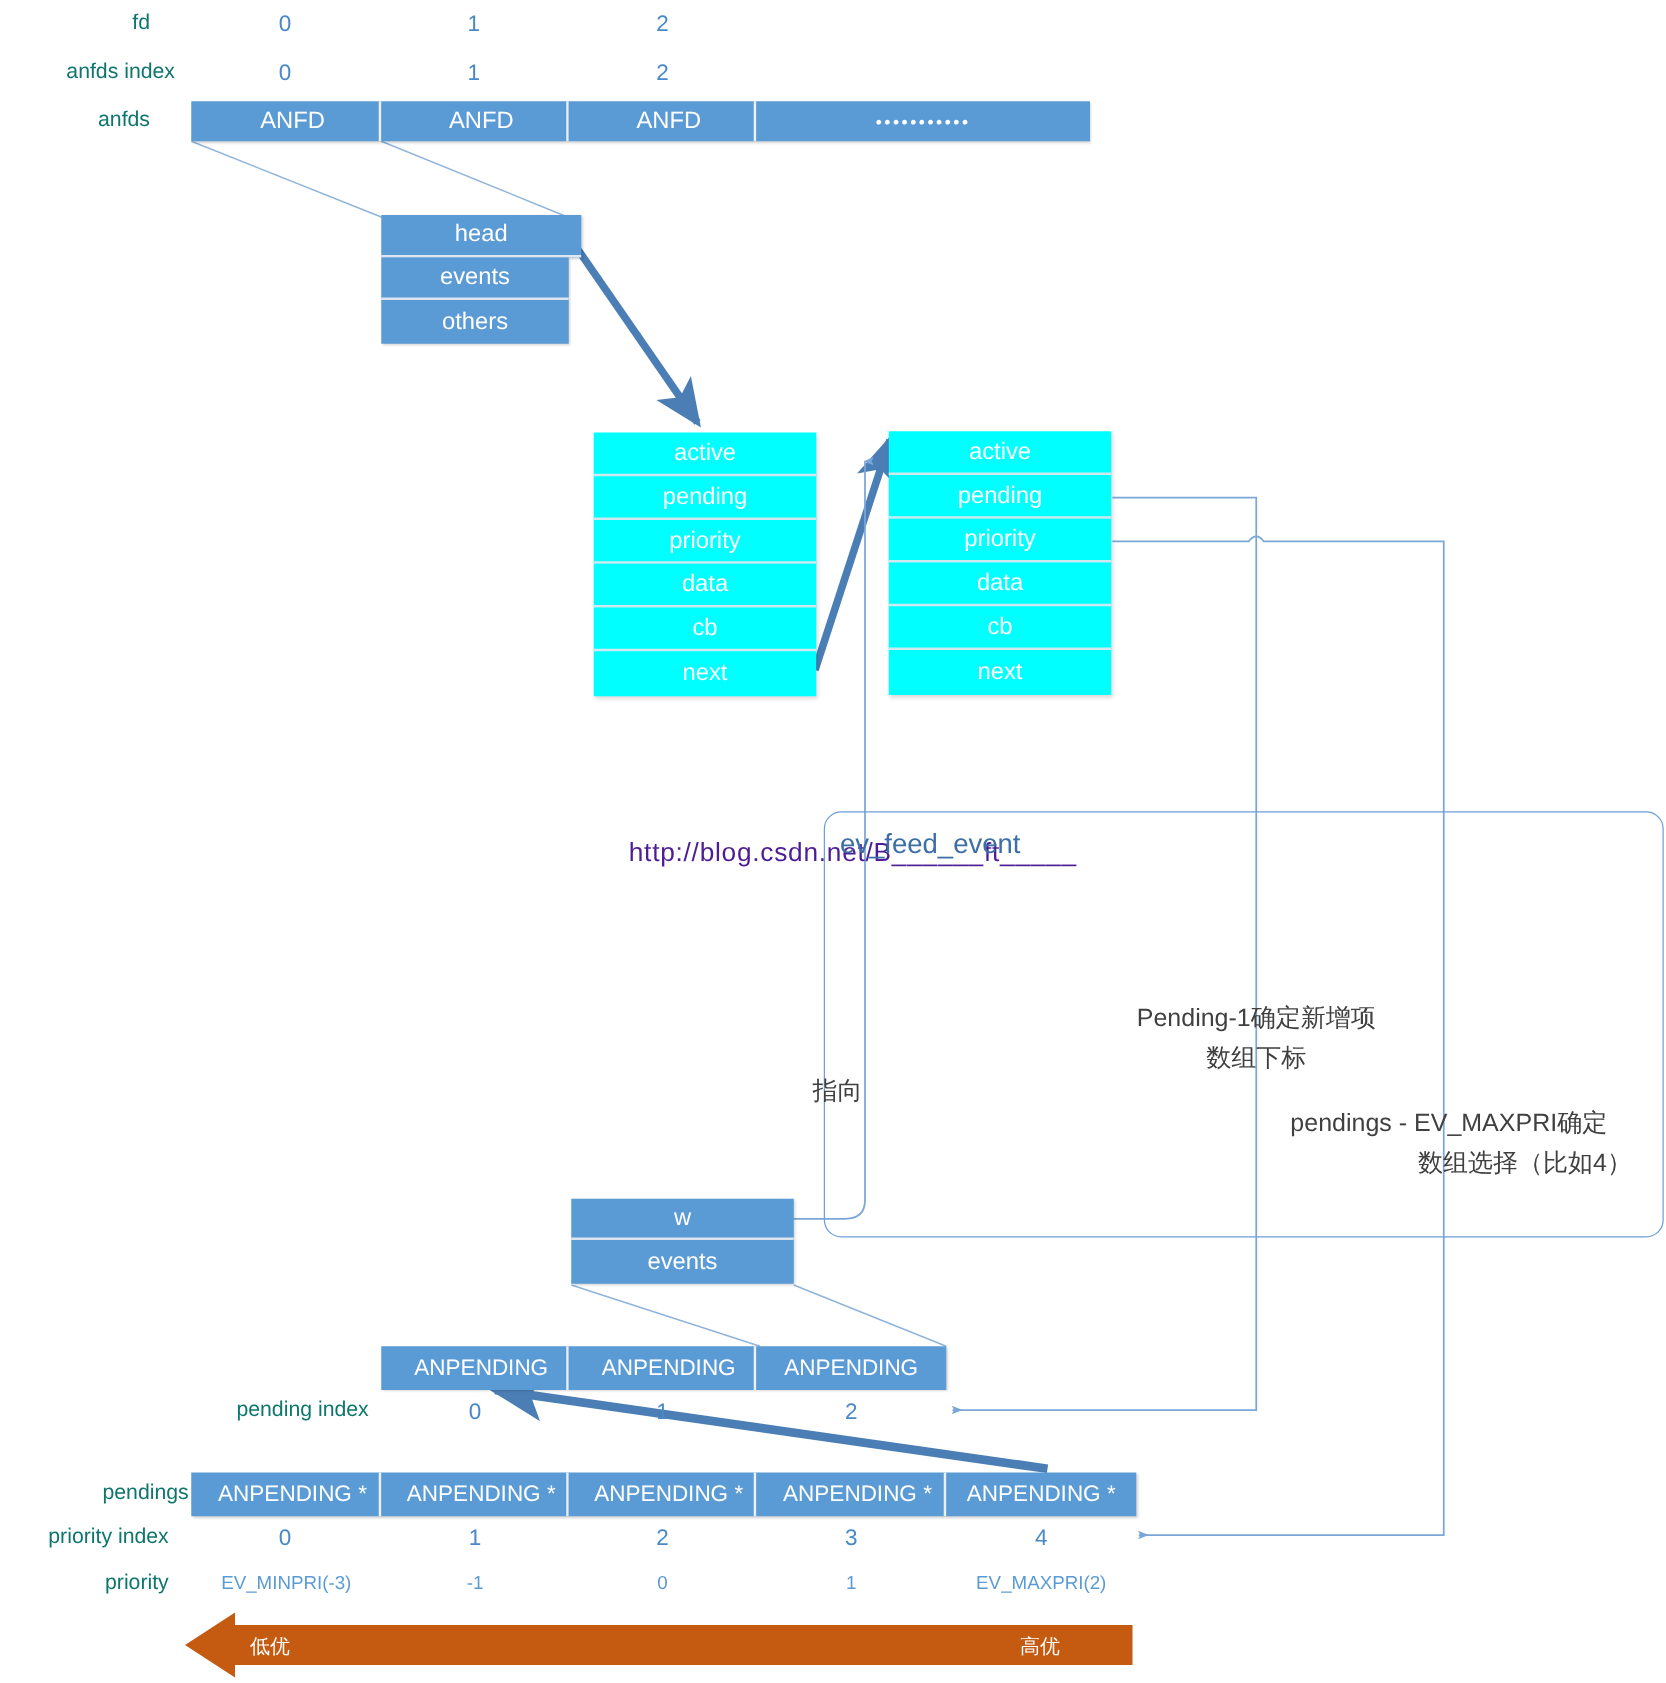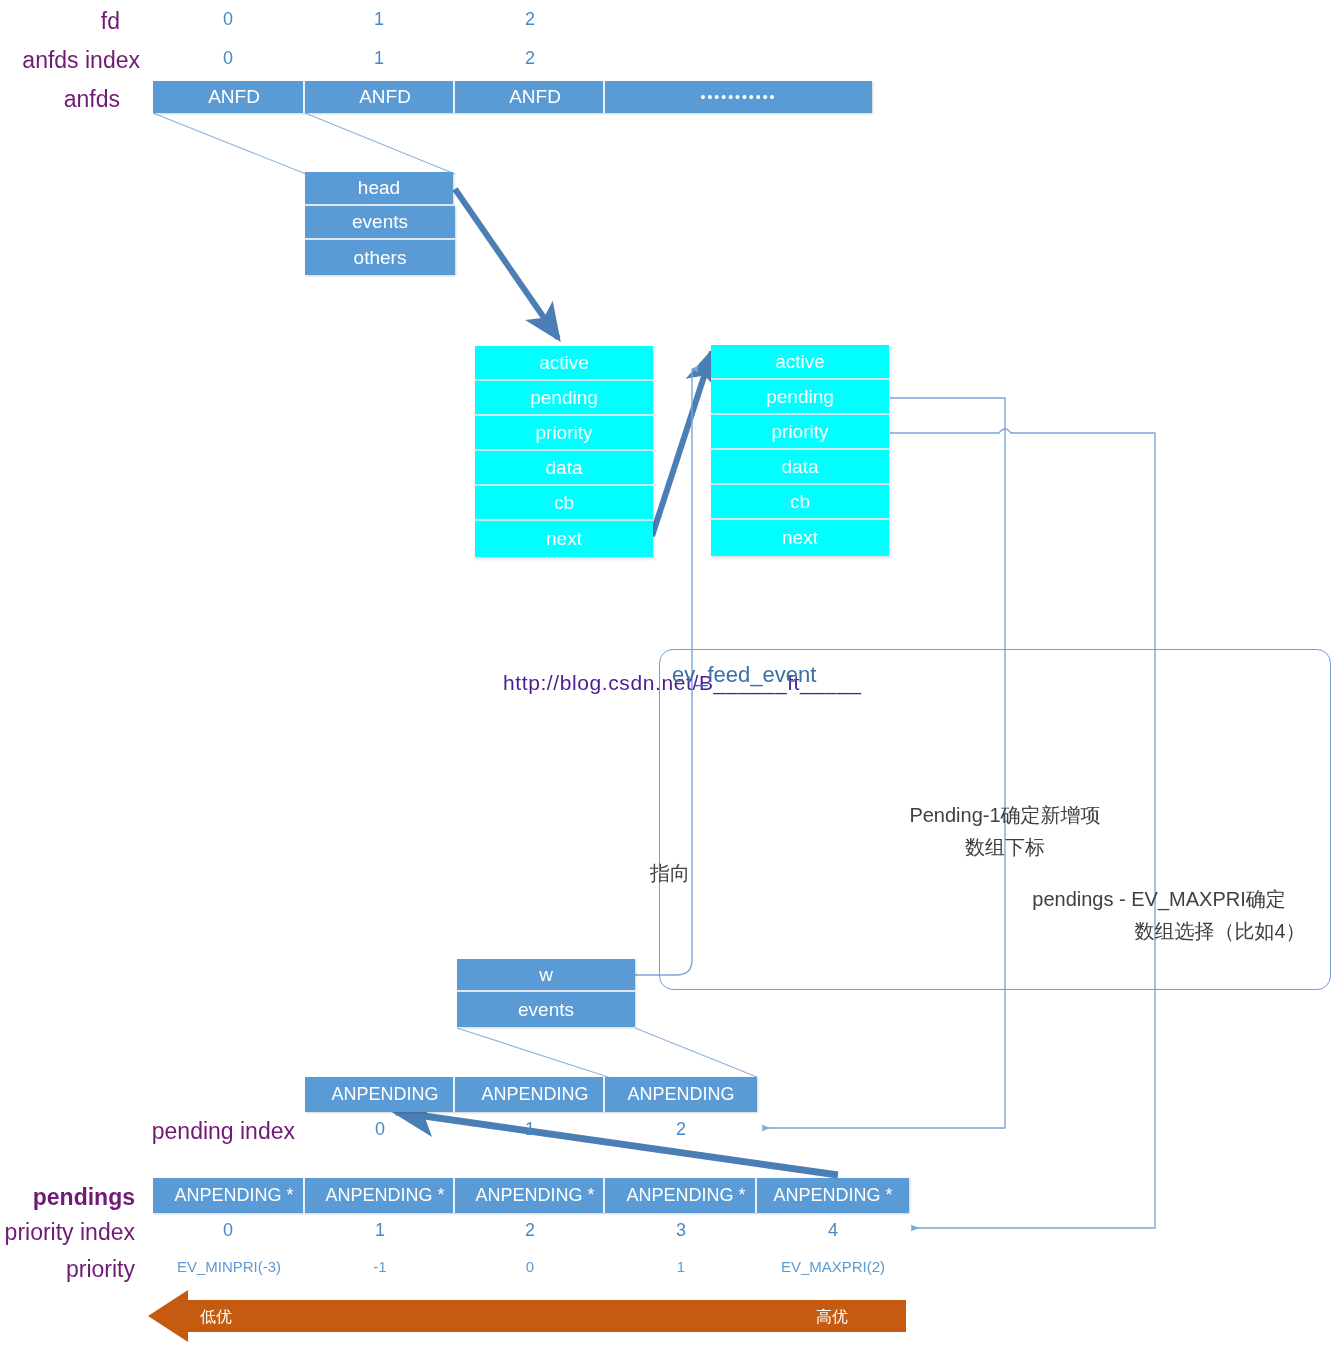--- a/index.html
+++ b/index.html
@@ -21,22 +21,22 @@
     position: absolute;
     left: 0;
     top: 0;
     width: 1333px;
     height: 1346px;
     pointer-events: none;
   }
   
   .lbl {
     position: absolute;
-    color: #701a75;
-    font-size: 23px;
+    color: #0f766e;
+    font-size: 17px;
     white-space: nowrap;
   }
   .lbl-r { text-align: right; }
   .num {
     position: absolute;
     color: #4A89C8;
     font-size: 18px;
     text-align: center;
     white-space: nowrap;
   }
@@ -189,21 +189,21 @@
 
   <div class="num" style="left:178px; top:48px; width:100px;">0</div>
   <div class="num" style="left:329px; top:48px; width:100px;">1</div>
   <div class="num" style="left:480px; top:48px; width:100px;">2</div>
 
   <div class="bbox sep-r" style="left:153px; top:81px; width:152px; height:32px;">ANFD</div>
   <div class="bbox sep-r" style="left:305px; top:81px; width:150px; height:32px;">ANFD</div>
   <div class="bbox sep-r" style="left:455px; top:81px; width:150px; height:32px;">ANFD</div>
   <div class="bbox" style="left:605px; top:81px; width:267px; height:32px; font-size:14px; letter-spacing:2px;">•••••••••••</div>
 
-  <div class="bbox sep-b" style="left:305px; top:172px; width:148px; height:34px;">head</div>
+  <div class="bbox sep-b" style="left:305px; top:172px; width:160px; height:34px;">head</div>
   <div class="bbox sep-b" style="left:305px; top:206px; width:150px; height:34px;">events</div>
   <div class="bbox" style="left:305px; top:240px; width:150px; height:35px;">others</div>
 
   <div class="cstack" style="position:absolute; left:475px; top:346px; width:178px; height:211px;">
     <div class="cbox" style="left:0; top:0; width:178px; height:35px;">active</div>
     <div class="cbox" style="left:0; top:35px; width:178px; height:35px;">pending</div>
     <div class="cbox" style="left:0; top:70px; width:178px; height:35px;">priority</div>
     <div class="cbox" style="left:0; top:105px; width:178px; height:35px;">data</div>
     <div class="cbox" style="left:0; top:140px; width:178px; height:35px;">cb</div>
     <div class="cbox last" style="left:0; top:175px; width:178px; height:36px;">next</div>
@@ -235,21 +235,21 @@
 
   <div class="bbox sep-r" style="left:305px; top:1077px; width:150px; height:35px; font-size:18px;">ANPENDING</div>
   <div class="bbox sep-r" style="left:455px; top:1077px; width:150px; height:35px; font-size:18px;">ANPENDING</div>
   <div class="bbox" style="left:605px; top:1077px; width:152px; height:35px; font-size:18px;">ANPENDING</div>
 
   <div class="lbl lbl-r" style="left:20px; top:1118px; width:275px;">pending index</div>
   <div class="num" style="left:330px; top:1119px; width:100px;">0</div>
   <div class="num" style="left:480px; top:1119px; width:100px;">1</div>
   <div class="num" style="left:631px; top:1119px; width:100px;">2</div>
 
-  <div class="lbl lbl-r" style="left:0px; top:1184px; width:135px;font-weight:bold;">pendings</div>
+  <div class="lbl lbl-r" style="left:16px; top:1184px; width:135px;">pendings</div>
   <div class="lbl lbl-r" style="left:0px; top:1219px; width:135px;">priority index</div>
   <div class="lbl lbl-r" style="left:0px; top:1256px; width:135px;">priority</div>
 
   <div class="bbox sep-r" style="left:153px; top:1178px; width:152px; height:35px; font-size:18px;">ANPENDING *</div>
   <div class="bbox sep-r" style="left:305px; top:1178px; width:150px; height:35px; font-size:18px;">ANPENDING *</div>
   <div class="bbox sep-r" style="left:455px; top:1178px; width:150px; height:35px; font-size:18px;">ANPENDING *</div>
   <div class="bbox sep-r" style="left:605px; top:1178px; width:152px; height:35px; font-size:18px;">ANPENDING *</div>
   <div class="bbox" style="left:757px; top:1178px; width:152px; height:35px; font-size:18px;">ANPENDING *</div>
 
   <div class="num" style="left:178px; top:1220px; width:100px;">0</div>

